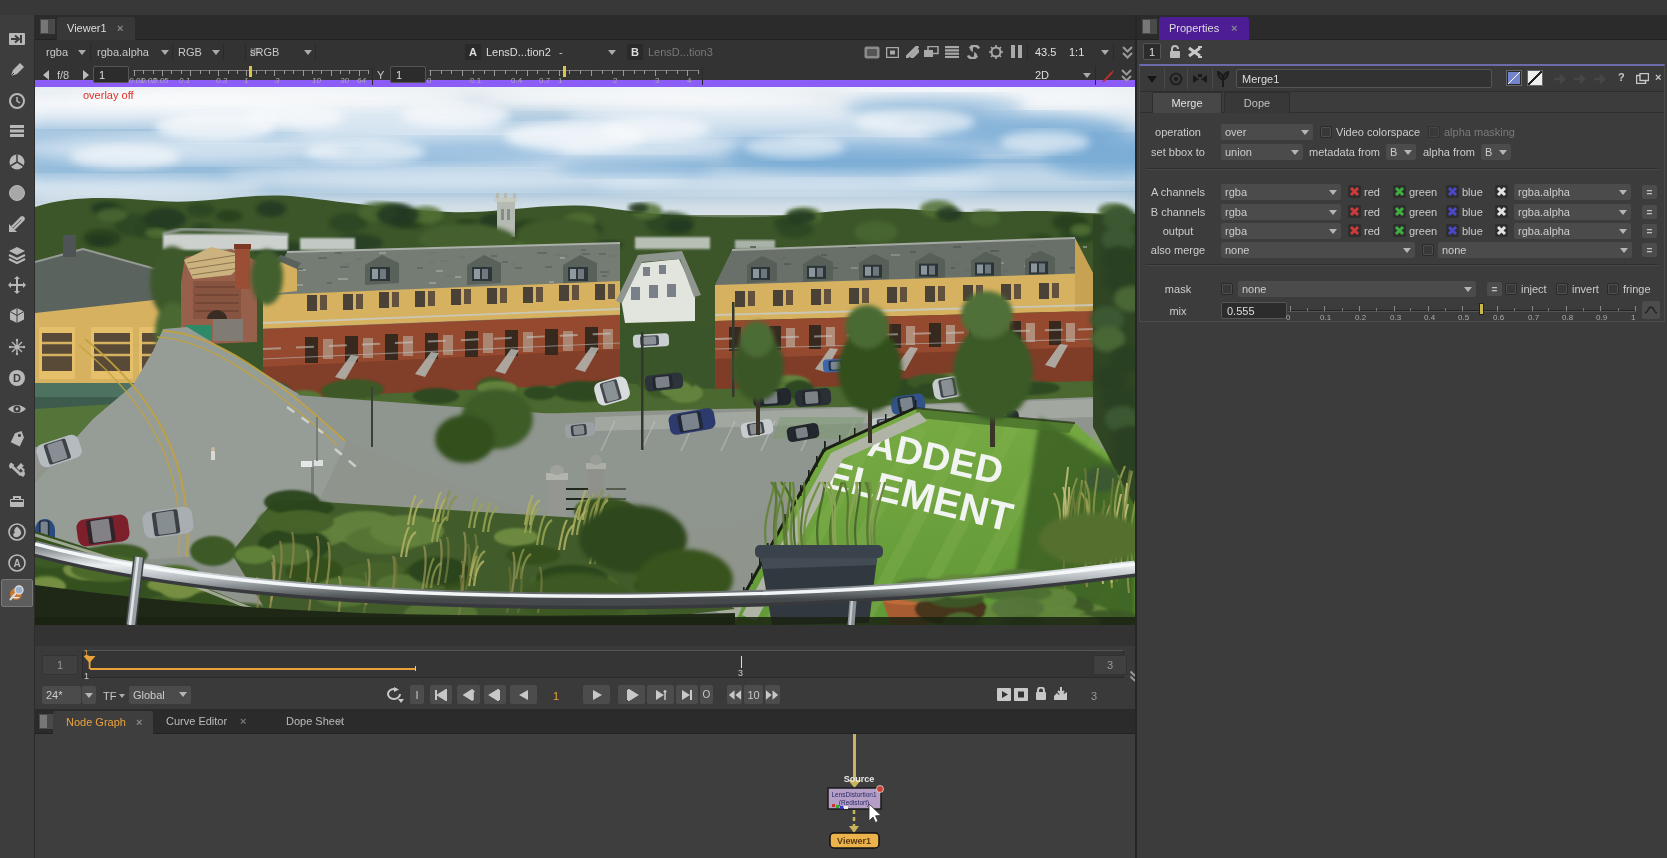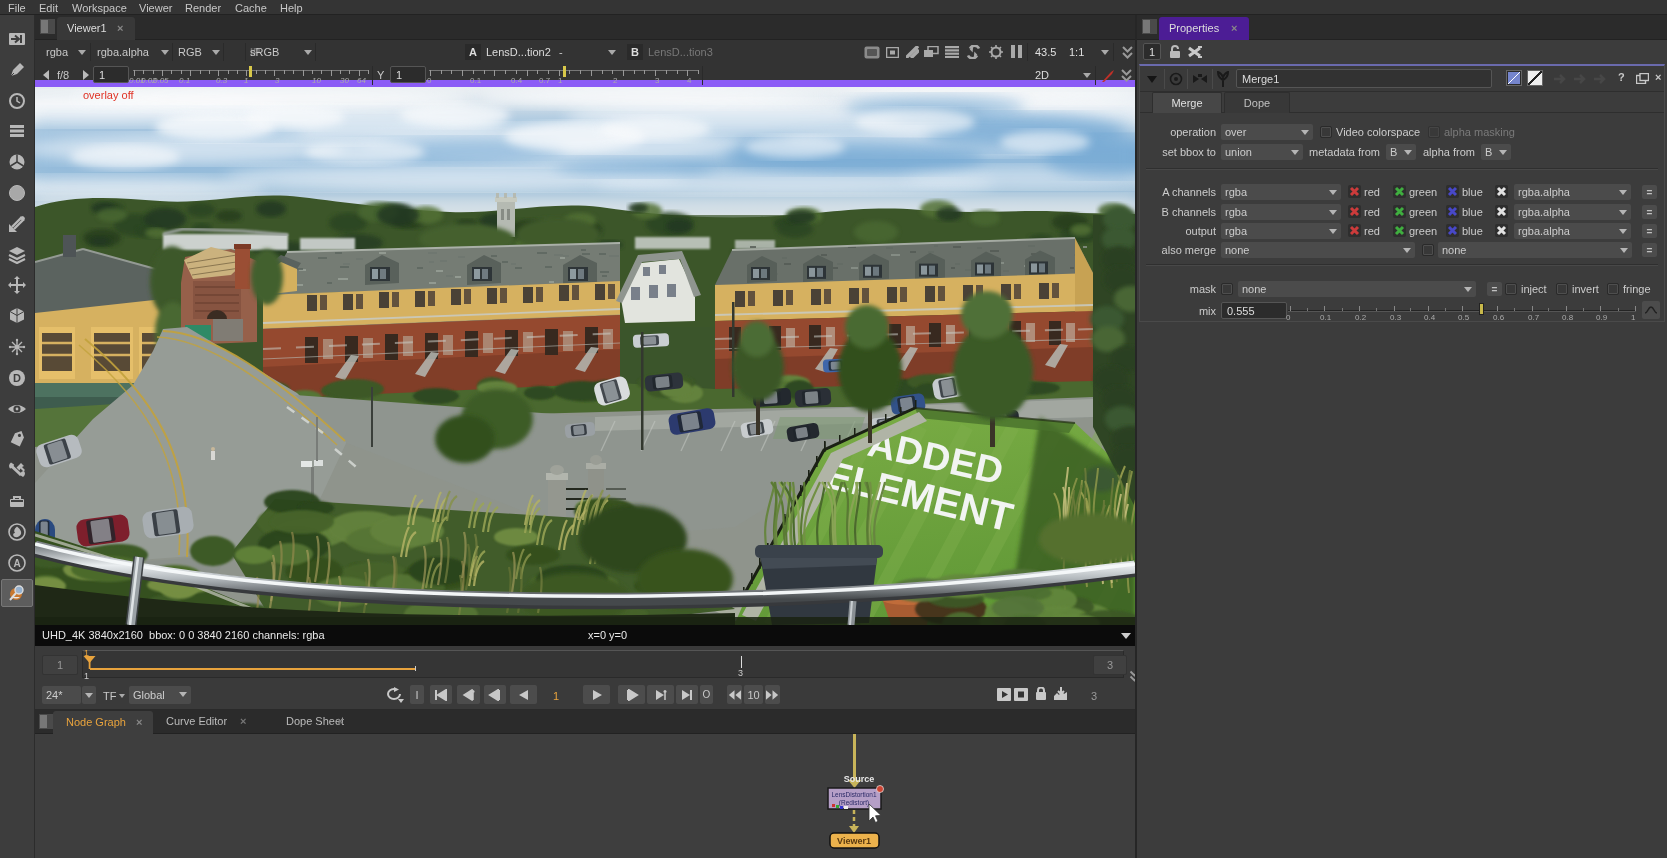--- a/index.html
+++ b/index.html
@@ -3,40 +3,31 @@
 <meta charset="utf-8">
 <style>
 html,body{margin:0;padding:0;background:#333;overflow:hidden;}
 *{box-sizing:border-box;}
 #app{position:relative;width:1667px;height:858px;background:#383838;font-family:"Liberation Sans",sans-serif;font-size:11px;color:#c8c8c8;overflow:hidden;}
 .abs{position:absolute;}
 .dd{position:absolute;background:#4b4b4b;border-radius:2px;color:#ccc;display:flex;align-items:center;padding:0 4px;height:16px;}
 .dd .arr{position:absolute;right:4px;top:6px;width:0;height:0;border-left:4px solid transparent;border-right:4px solid transparent;border-top:5px solid #b5b5b5;}
 .fld{position:absolute;background:#2c2c2c;border:1px solid #555;border-radius:2px;color:#ddd;padding:0 5px;display:flex;align-items:center;height:17px;}
 .cb{position:absolute;width:12px;height:12px;background:#383838;border:1px solid #2a2a2a;border-radius:2px;box-shadow:inset 0 0 0 1px #4e4e4e;}
-.lbl{position:absolute;color:#ccc;text-align:right;}
+.lbl{position:absolute;color:#ccc;text-align:center;}
 .btn{position:absolute;background:#4c4c4c;border-radius:2px;display:flex;align-items:center;justify-content:center;}
 .eqbtn{position:absolute;width:15px;height:14px;background:#4c4c4c;border-radius:2px;color:#c0c0c0;font-weight:bold;display:flex;align-items:center;justify-content:center;font-size:10px;}
 .sep{position:absolute;width:1px;background:#2a2a2a;}
 .tick{position:absolute;width:1px;background:#999;}
 .ticklbl{position:absolute;color:#aaa;font-size:8px;}
 </style>
 </head>
 <body>
 <div id="app">
 
-<div class="abs" style="left:0;top:0;width:1667px;height:15px;background:#343434;border-bottom:1px solid #222;">
-  <div class="abs" style="left:8px;top:2px;">File</div>
-  <div class="abs" style="left:39px;top:2px;">Edit</div>
-  <div class="abs" style="left:72px;top:2px;">Workspace</div>
-  <div class="abs" style="left:139px;top:2px;">Viewer</div>
-  <div class="abs" style="left:185px;top:2px;">Render</div>
-  <div class="abs" style="left:235px;top:2px;">Cache</div>
-  <div class="abs" style="left:280px;top:2px;">Help</div>
-</div>
 
 <div id="toolbar" class="abs" style="left:0;top:15px;width:35px;height:843px;background:#3d3d3d;border-right:1px solid #2c2c2c;">
       <svg class="abs" style="left:8px;top:15px;" width="18" height="18" viewBox="0 0 18 18">
         <rect x="1" y="3" width="16" height="12" rx="1" fill="#b8b8b8"></rect>
         <path d="M3,9 h7 M7,5.5 l4,3.5 -4,3.5" stroke="#3d3d3d" stroke-width="2" fill="none"></path>
         <rect x="12" y="5" width="2" height="8" fill="#3d3d3d"></rect>
       </svg>
       <svg class="abs" style="left:8px;top:46px;" width="18" height="18" viewBox="0 0 18 18">
         <path d="M3,15 L5,9 L12,2 L16,6 L9,13 Z" fill="#b8b8b8"></path>
         <path d="M3,15 L6,12" stroke="#3d3d3d" stroke-width="1"></path>
@@ -1129,25 +1120,20 @@
           <path d="M0,457 C150,497 360,511 615,509 C850,506 1000,490 1100,477" stroke="#f5f8f9" stroke-width="3.4" fill="none" opacity="0.98"></path>
           <path d="M104,470 L96,538" stroke="#3c4043" stroke-width="11"></path>
           <path d="M104,470 L96,538" stroke="#9aa1a5" stroke-width="8"></path>
           <path d="M103,470 L95,538" stroke="#dfe4e6" stroke-width="2.5"></path>
           <path d="M818,514 L816,538" stroke="#8a9094" stroke-width="7"></path>
           <path d="M817,514 L815,538" stroke="#c8cdd0" stroke-width="2"></path>
         </svg>
     <div class="abs" style="left:48px;top:2px;color:#e03224;font-size:11px;">overlay off</div>
   </div>
 
-  <div class="abs" style="left:0;top:610px;width:1100px;height:21px;background:#0b0b0b;color:#e8e8e8;">
-    <div class="abs" style="left:7px;top:4px;">UHD_4K 3840x2160&nbsp; bbox: 0 0 3840 2160 channels: rgba</div>
-    <div class="abs" style="left:553px;top:4px;">x=0 y=0</div>
-    <div class="abs" style="left:1086px;top:8px;width:0;height:0;border-left:5px solid transparent;border-right:5px solid transparent;border-top:6px solid #ccc;"></div>
-  </div>
 
   <div class="abs" style="left:0;top:631px;width:1100px;height:36px;background:#3a3a3a;">
     <div class="fld" style="left:7px;top:9px;width:36px;height:20px;background:#404040;border:1px solid #333;color:#999;justify-content:center;">1</div>
     <div class="abs" style="left:47px;top:4px;width:1042px;height:28px;background:#353535;border:1px solid #2a2a2a;border-top-color:#555;"></div>
     <div class="abs" style="left:49px;top:2px;color:#e8a33d;font-size:9px;">1</div>
     <svg class="abs" style="left:48px;top:9px;" width="13" height="14">
           <path d="M0.5,1 L12.5,1 L6.5,8 Z" fill="#e8a33d"></path>
           <rect x="5.7" y="1" width="1.8" height="13" fill="#e8a33d"></rect>
         </svg>
     <div class="abs" style="left:55px;top:22px;width:325px;height:2px;background:#e8a33d;"></div>

